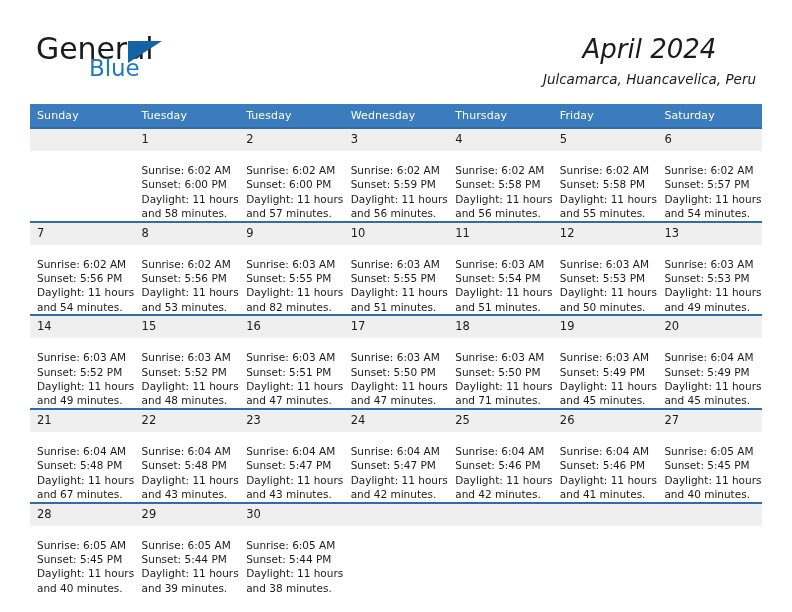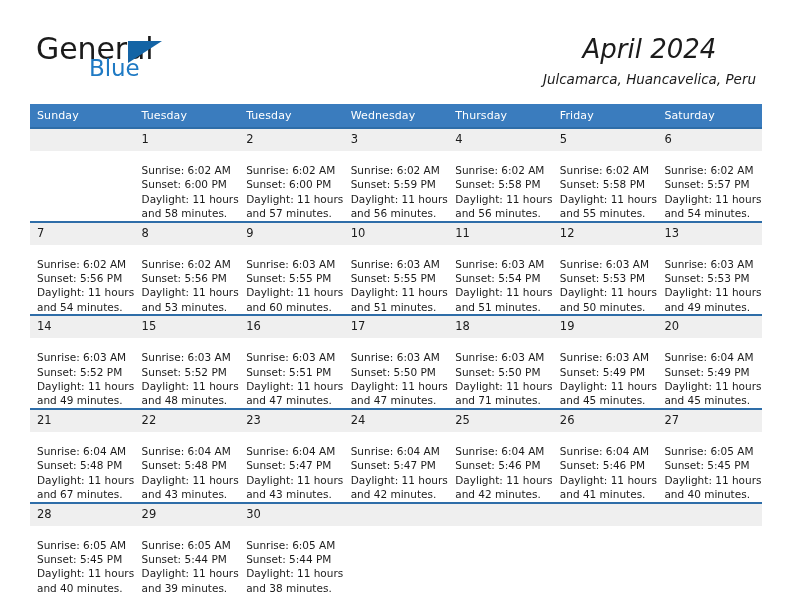--- a/index.html
+++ b/index.html
@@ -273,21 +273,21 @@
                 <div>Daylight: 11 hours</div>
                 <div>and 53 minutes.</div>
               </div>
             </td>
             <td>
               <div class="daynum">9</div>
               <div class="cell-body">
                 <div>Sunrise: 6:03 AM</div>
                 <div>Sunset: 5:55 PM</div>
                 <div>Daylight: 11 hours</div>
-                <div>and 60 minutes.</div>
+                <div>and 82 minutes.</div>
               </div>
             </td>
             <td>
               <div class="daynum">10</div>
               <div class="cell-body">
                 <div>Sunrise: 6:03 AM</div>
                 <div>Sunset: 5:55 PM</div>
                 <div>Daylight: 11 hours</div>
                 <div>and 51 minutes.</div>
               </div>

